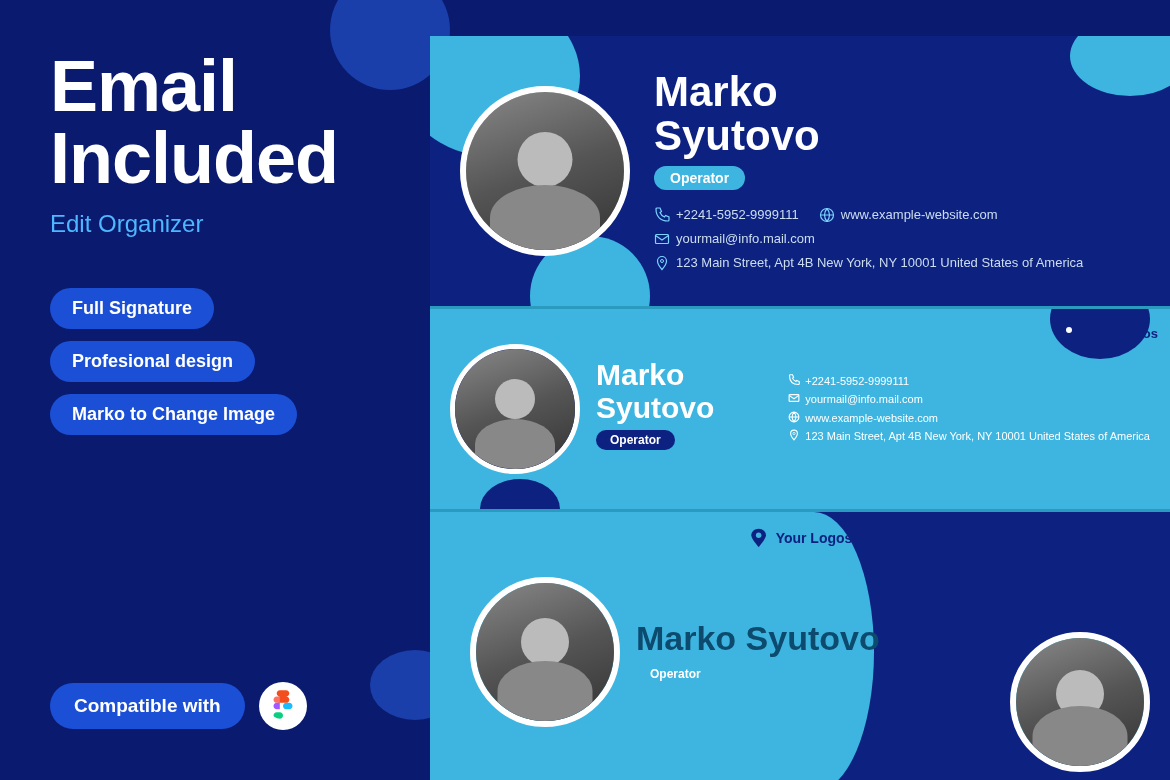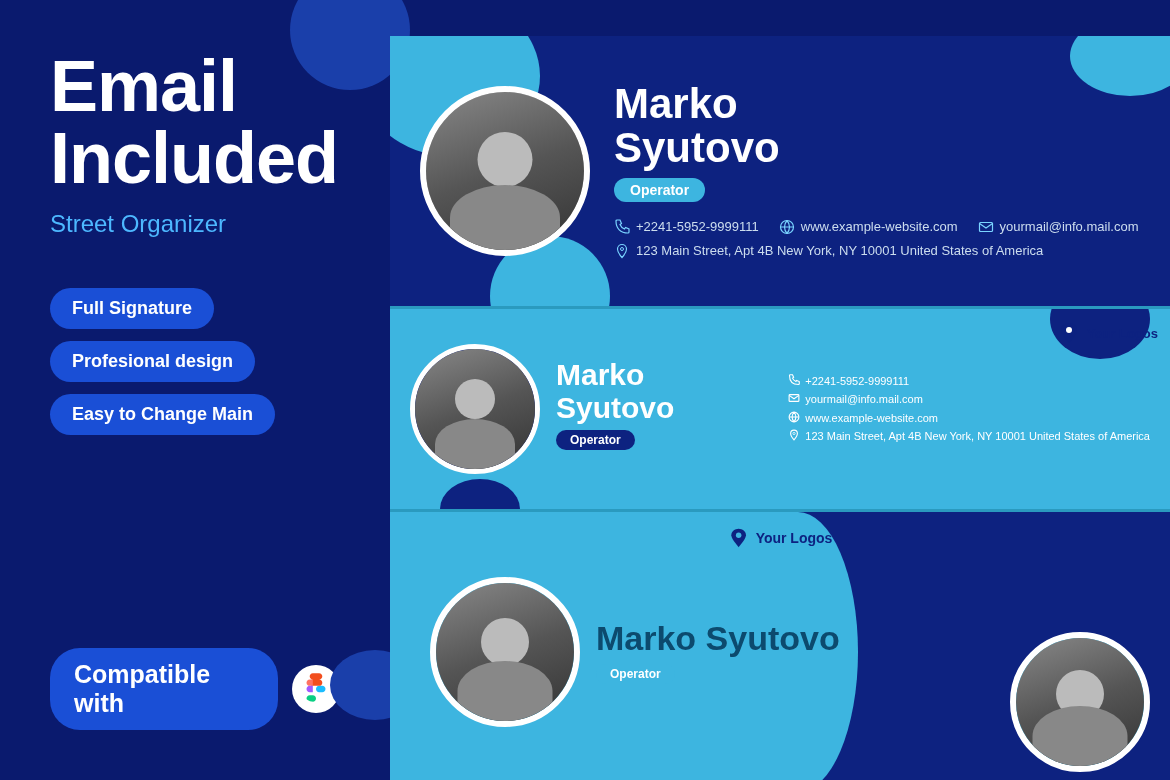--- a/index.html
+++ b/index.html
@@ -7,21 +7,21 @@
       width: 1170px;
       height: 780px;
       overflow: hidden;
       font-family: 'Arial', sans-serif;
       background: #0a1a6e;
       display: flex;
     }
 
     
     .left-panel {
-      width: 390px;
+      width: 430px;
       height: 780px;
       background: #0a1a6e;
       padding: 50px 50px;
       display: flex;
       flex-direction: column;
       justify-content: space-between;
       position: relative;
       flex-shrink: 0;
     }
 
@@ -74,21 +74,21 @@
       align-items: center;
       gap: 14px;
       margin-top: 30px;
     }
 
     .compatible-badge {
       background: #1a4fd6;
       color: #fff;
       border-radius: 30px;
       padding: 12px 24px;
-      font-size: 25px;
+      font-size: 19px;
       font-weight: 600;
     }
 
     .figma-icon {
       width: 48px;
       height: 48px;
       background: #fff;
       border-radius: 50%;
       display: flex;
       align-items: center;
@@ -554,31 +554,31 @@
 
 <div class="left-panel">
   <div class="left-blob-top"></div>
   <div class="left-blob-bottom"></div>
 
   <div class="left-top">
     <div class="main-title">
       <span>Email</span><br>
       <span>Included</span>
     </div>
-    <div class="subtitle">Street Organizer</div>
+    <div class="subtitle">Edit Organizer</div>
 
     <div class="badges-section">
       <div class="badge-row">
         <span class="badge">Full Signature</span>
       </div>
       <div class="badge-row">
         <span class="badge">Profesional design</span>
       </div>
       <div class="badge-row">
-        <span class="badge">Easy to Change Main</span>
+        <span class="badge">Marko to Change Image</span>
       </div>
     </div>
   </div>
 
   <div class="compatible-section">
     <span class="compatible-badge">Compatible with</span>
     <div class="figma-icon">
       <svg width="24" height="36" viewBox="0 0 38 57" fill="none" xmlns="http://www.w3.org/2000/svg">
         <path d="M19 28.5C19 25.6 21.1 23.5 24 23.5H29C31.9 23.5 34 25.6 34 28.5C34 31.4 31.9 33.5 29 33.5H24C21.1 33.5 19 31.4 19 28.5Z" fill="#1ABCFE"></path>
         <path d="M4 43.5C4 40.6 6.1 38.5 9 38.5H14C16.9 38.5 19 40.6 19 43.5C19 46.4 16.9 48.5 14 48.5C11.1 48.5 4 46.4 4 43.5Z" fill="#0ACF83"></path>

